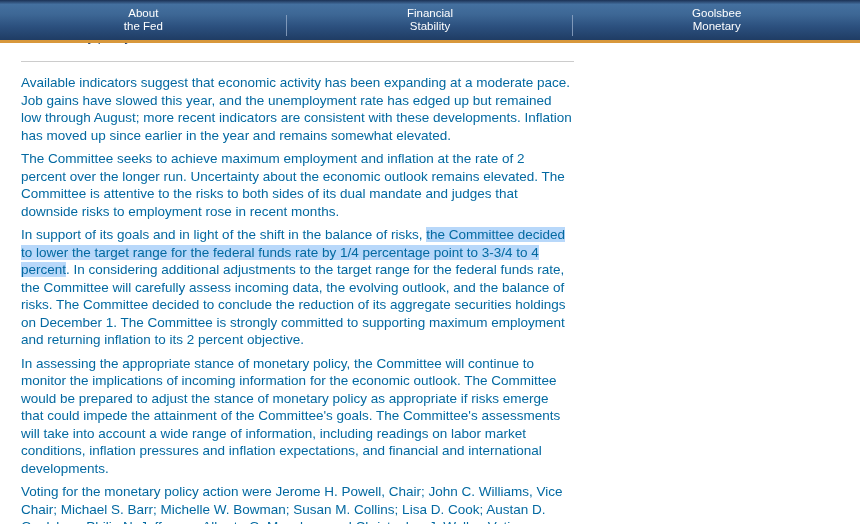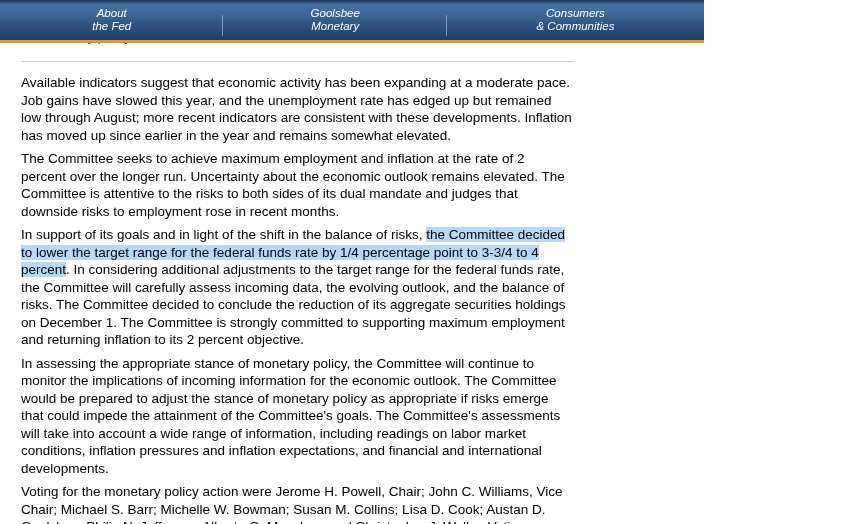--- a/index.html
+++ b/index.html
@@ -8,31 +8,30 @@
     position:relative;
     background:#ffffff;
     overflow:hidden;
     font-family:"Liberation Sans","DejaVu Sans",sans-serif;
   }
 
   
   header.topnav {
     position:absolute;
     top:0; left:0;
-    width:704px;
+    width:860px;
     height:43px;
     z-index:2;
     border-bottom:3px solid #d8983c;
     background:linear-gradient(180deg,
       #1b3154 0%,
       #44709f 11%,
       #3d6795 36%,
       #2b4f7d 68%,
       #1f3c64 100%);
-    font-style:italic;
   }
   nav.navrow { display:flex; height:40px; }
   .nav-item {
     flex:1 1 0;
     position:relative;
     display:flex;
     flex-direction:column;
     justify-content:center;
     align-items:center;
     color:#ffffff;
@@ -80,41 +79,41 @@
   .rule {
     width:553px;
     height:1px;
     background:#cccccc;
     margin-bottom:12px;
   }
   .content p {
     width:551px;
     font-size:13.5px;
     line-height:17.5px;
-    color:#000000;
+    color:#0369a1;
     margin:0 17px 6px 0;
   }
   .hl { background:#b8d8fa; }
 </style>
 </head>
 <body>
 
 <header class="topnav">
   <nav class="navrow">
     <a class="nav-item">
       <span>About</span>
       <span>the Fed</span>
     </a>
     <a class="nav-item">
+      <span>Financial</span>
+      <span>Stability</span>
+    </a>
+    <a class="nav-item">
       <span>Goolsbee</span>
       <span>Monetary</span>
-    </a>
-    <a class="nav-item wide">
-      <span>Consumers</span>
-      <span>&amp; Communities</span>
     </a>
   </nav>
 </header>
 
 <span class="clipped-heading">Monetary policy</span>
 
 <main class="content">
   <div class="rule"></div>
 
   <p>Available indicators suggest that economic activity has been expanding at a moderate pace. Job gains have slowed this year, and the unemployment rate has edged up but remained low through August; more recent indicators are consistent with these developments. Inflation has moved up since earlier in the year and remains somewhat elevated.</p>

